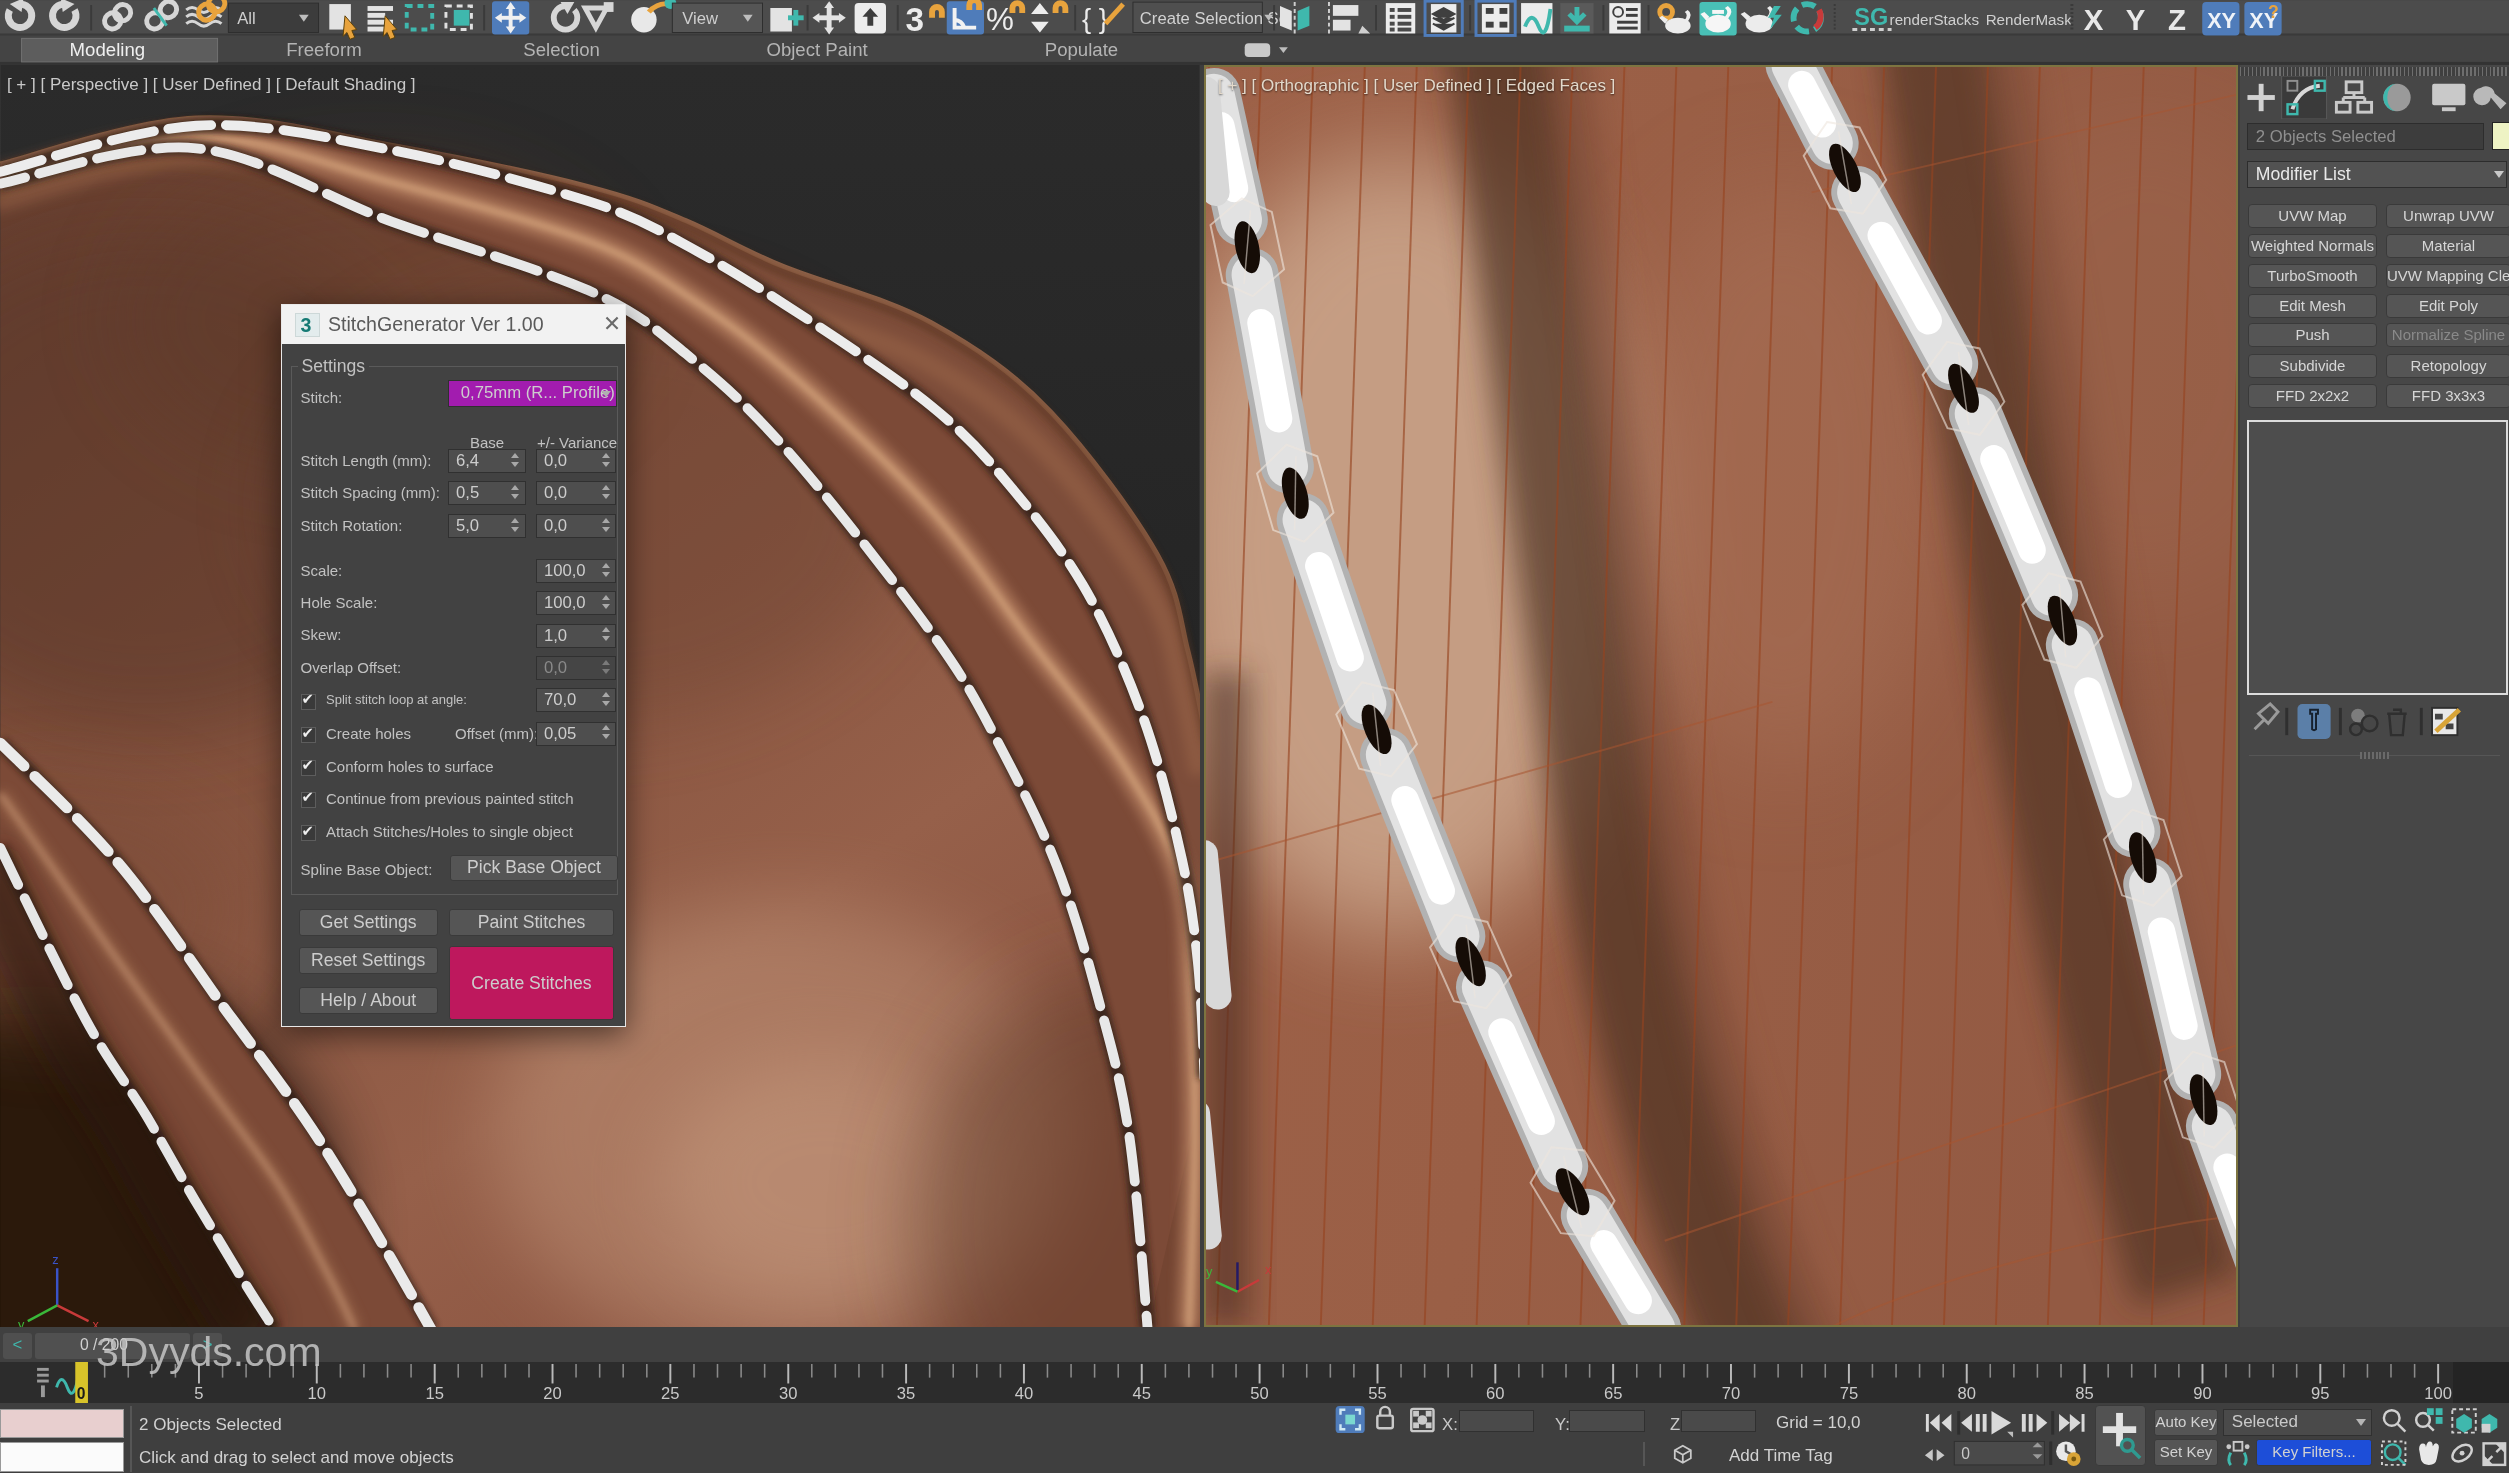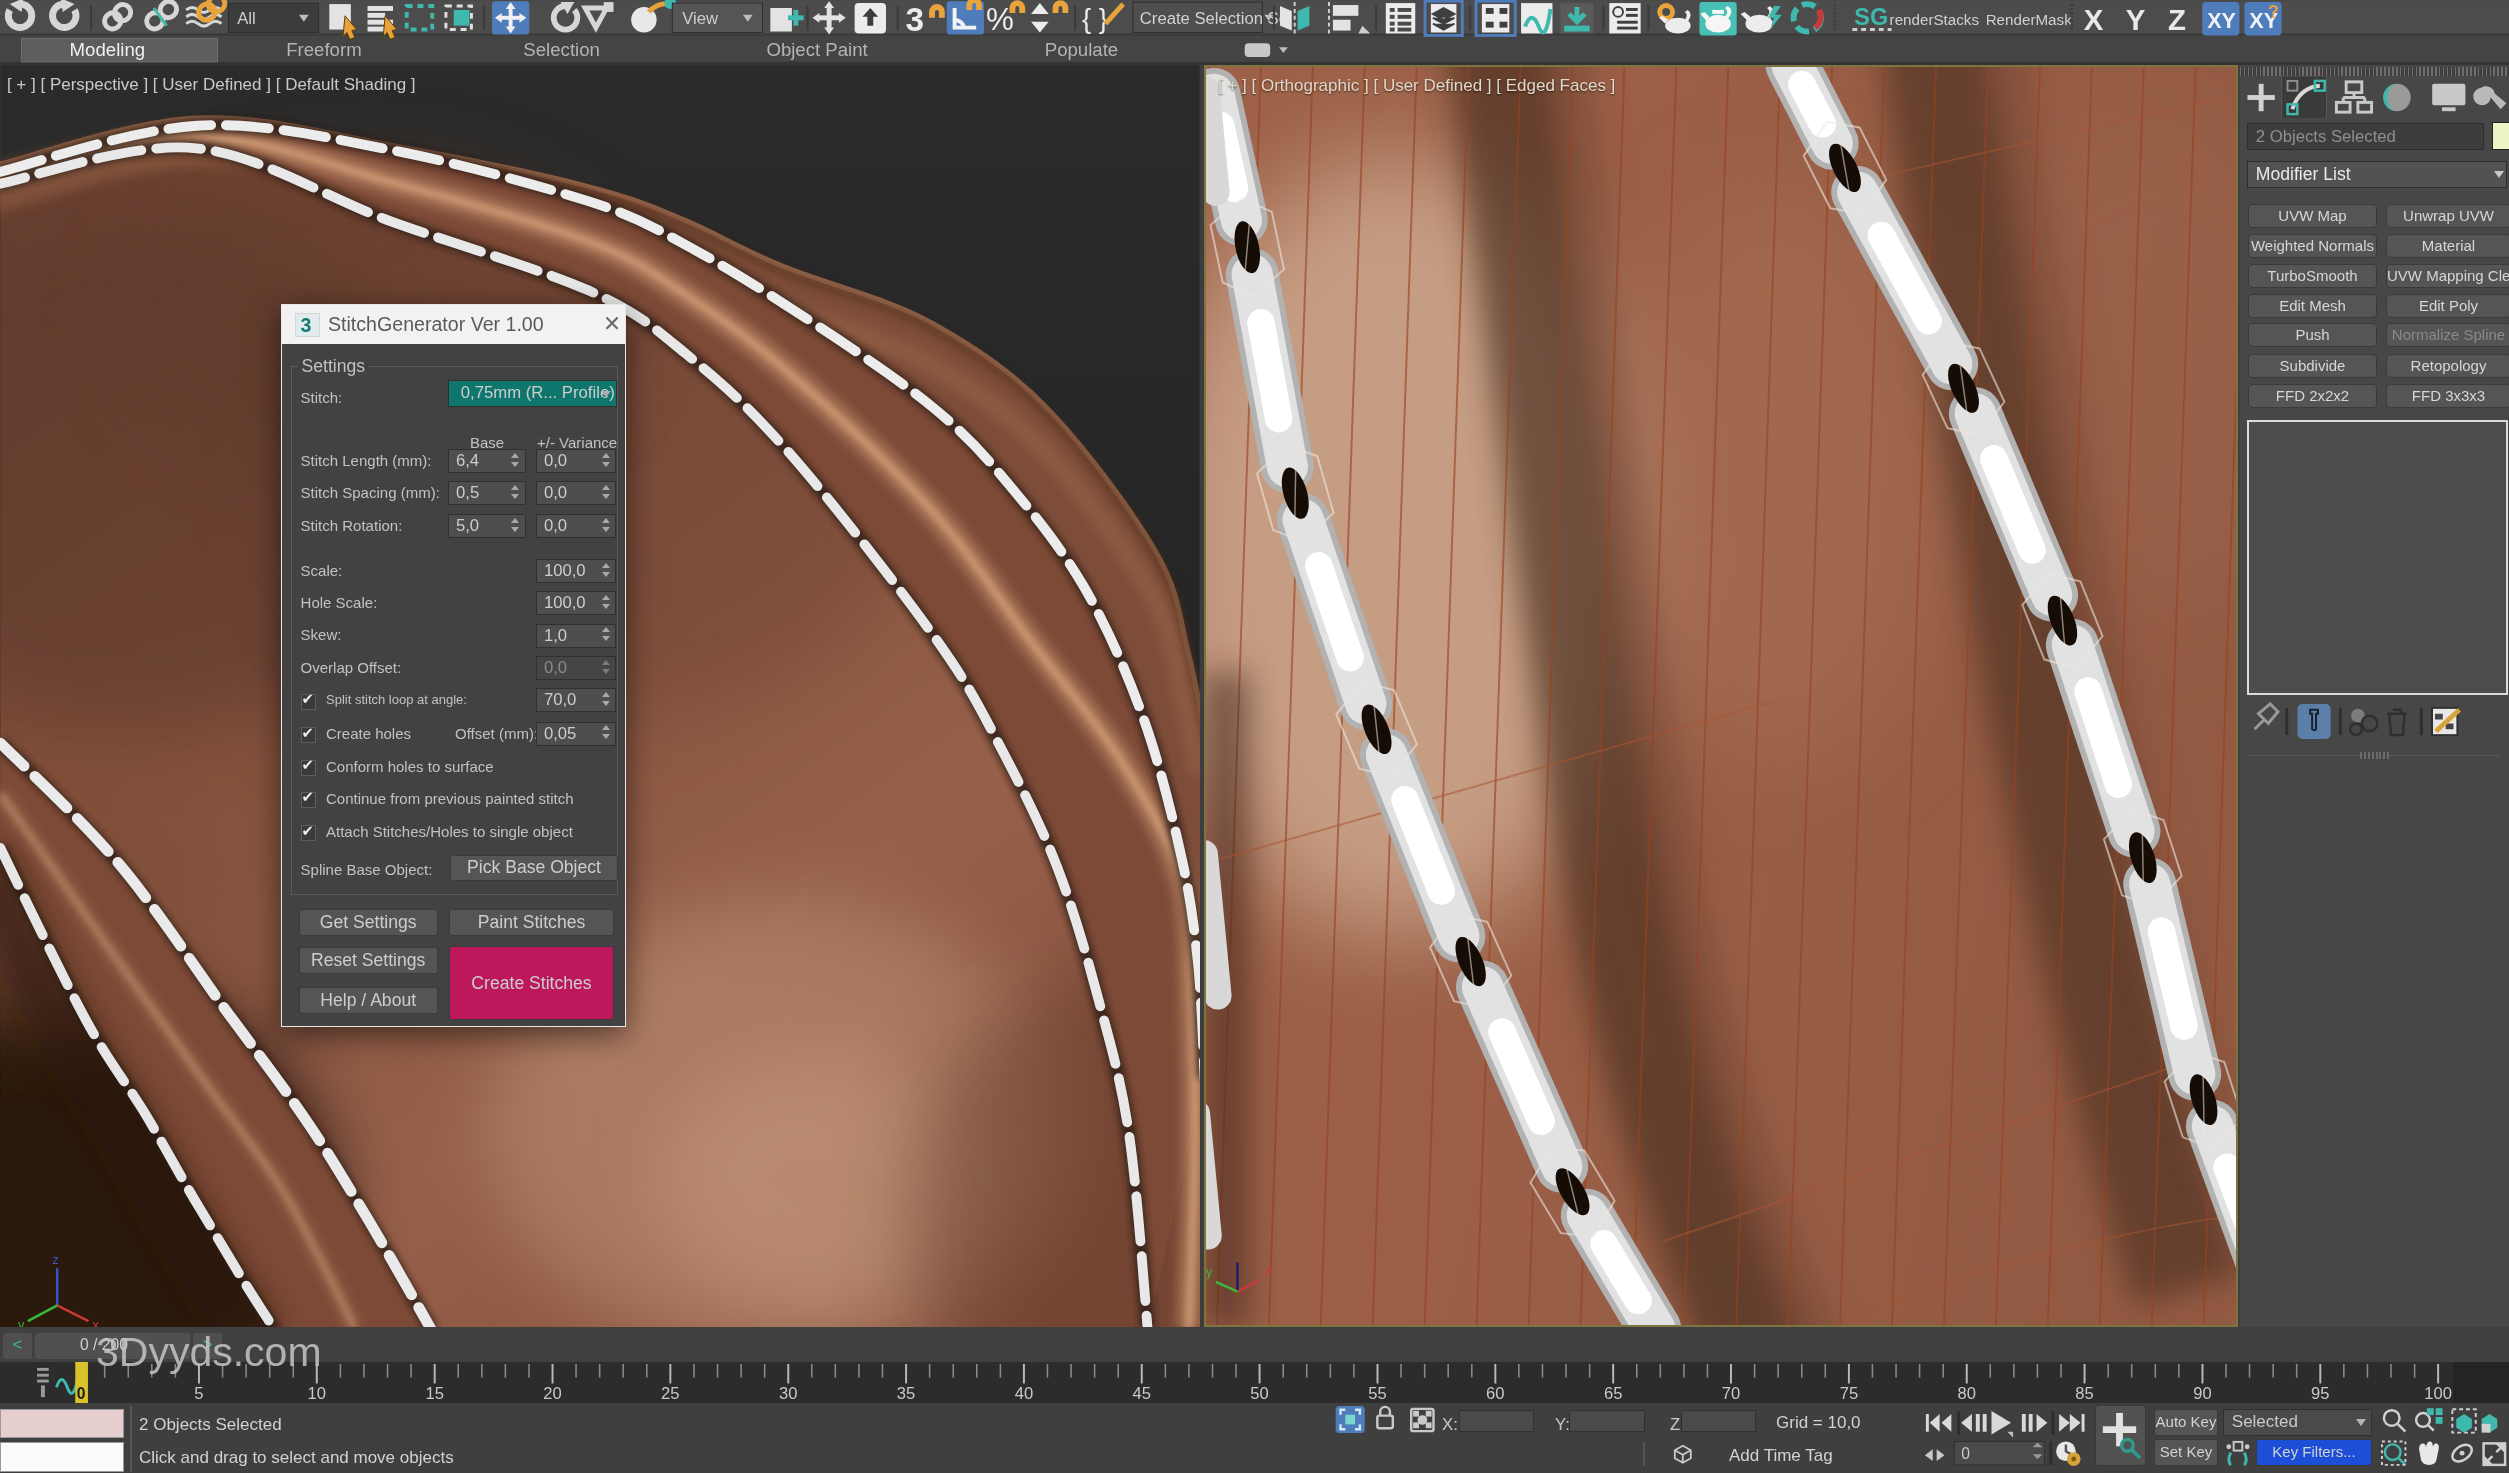--- a/index.html
+++ b/index.html
@@ -491,21 +491,21 @@
     <div class="abs" style="left:2360px;top:752px;width:29px;height:6.9px;background-image:repeating-linear-gradient(90deg,#6a6a6a 0 2px,#474747 2px 3.9px)"></div>
 <div class="abs" style="left:281px;top:304px;width:345px;height:723px;background:#424242;border:1px solid #e8e8e8;box-shadow:0 7.8px 29px rgba(0,0,0,0.55)">
       <div class="abs" style="left:0;top:0;width:343px;height:39px;background:#f2f2f2"></div>
       <div class="abs" style="left:12.7px;top:7.8px;width:25.5px;height:24.5px;background:#e3eced;border:1px solid #cdd8d8"></div>
       <div class="txt" style="left:18.6px;top:8.8px;font-size:19.6px;font-weight:bold;color:#157a74">3</div>
       <div class="txt" style="left:46px;top:7.8px;font-size:19.6px;color:#5a5a5a">StitchGenerator Ver 1.00</div>
       <div class="txt" style="left:321px;top:5.9px;font-size:21.6px;color:#6a6a6a">✕</div>
       <div class="abs" style="left:8.8px;top:61px;width:327px;height:529px;border:1px solid #5a5a5a"></div>
       <div class="txt" style="left:15.7px;top:51px;font-size:17.6px;color:#c2c2c2;background:#424242;padding:0 3.9px">Settings</div>
       <div class="txt" style="left:18.6px;top:84px;font-size:15px;color:#c2c2c2">Stitch:</div>
-      <div class="abs" style="left:166px;top:75px;width:169px;height:26.5px;background:#0f766e;border:1px solid #303030;color:#cdcdcd;font-size:16.7px;line-height:24.5px;padding-left:11.8px;white-space:nowrap;overflow:hidden">0,75mm (R... Profile)</div>
+      <div class="abs" style="left:166px;top:75px;width:169px;height:26.5px;background:#a21caf;border:1px solid #303030;color:#cdcdcd;font-size:16.7px;line-height:24.5px;padding-left:11.8px;white-space:nowrap;overflow:hidden">0,75mm (R... Profile)</div>
       <div class="abs" style="left:319px;top:86px;width:0;height:0;border-left:5.9px solid transparent;border-right:5.9px solid transparent;border-top:6.9px solid #b0b0b0"></div>
       <div class="txt" style="left:188px;top:129px;font-size:15px;color:#c2c2c2">Base</div>
       <div class="txt" style="left:255px;top:129px;font-size:15px;color:#c2c2c2">+/- Variance</div>
       <div class="txt" style="left:18.6px;top:147px;font-size:15px;color:#c2c2c2">Stitch Length (mm):</div>
       <div class="abs" style="left:166px;top:144px;width:78px;height:23.5px;background:#4e4e4e;border:1px solid #303030;color:#cdcdcd;font-size:16.7px;line-height:21.6px;padding-left:6.9px">6,4</div>
       <div class="abs" style="left:229px;top:148px;width:0;height:0;border-left:4.9px solid transparent;border-right:4.9px solid transparent;border-bottom:5.9px solid #a8a8a8"></div>
       <div class="abs" style="left:229px;top:157px;width:0;height:0;border-left:4.9px solid transparent;border-right:4.9px solid transparent;border-top:5.9px solid #a8a8a8"></div>
       <div class="abs" style="left:254px;top:144px;width:80px;height:23.5px;background:#4e4e4e;border:1px solid #303030;color:#cdcdcd;font-size:16.7px;line-height:21.6px;padding-left:6.9px">0,0</div>
       <div class="abs" style="left:320px;top:148px;width:0;height:0;border-left:4.9px solid transparent;border-right:4.9px solid transparent;border-bottom:5.9px solid #a8a8a8"></div>
       <div class="abs" style="left:320px;top:157px;width:0;height:0;border-left:4.9px solid transparent;border-right:4.9px solid transparent;border-top:5.9px solid #a8a8a8"></div>

